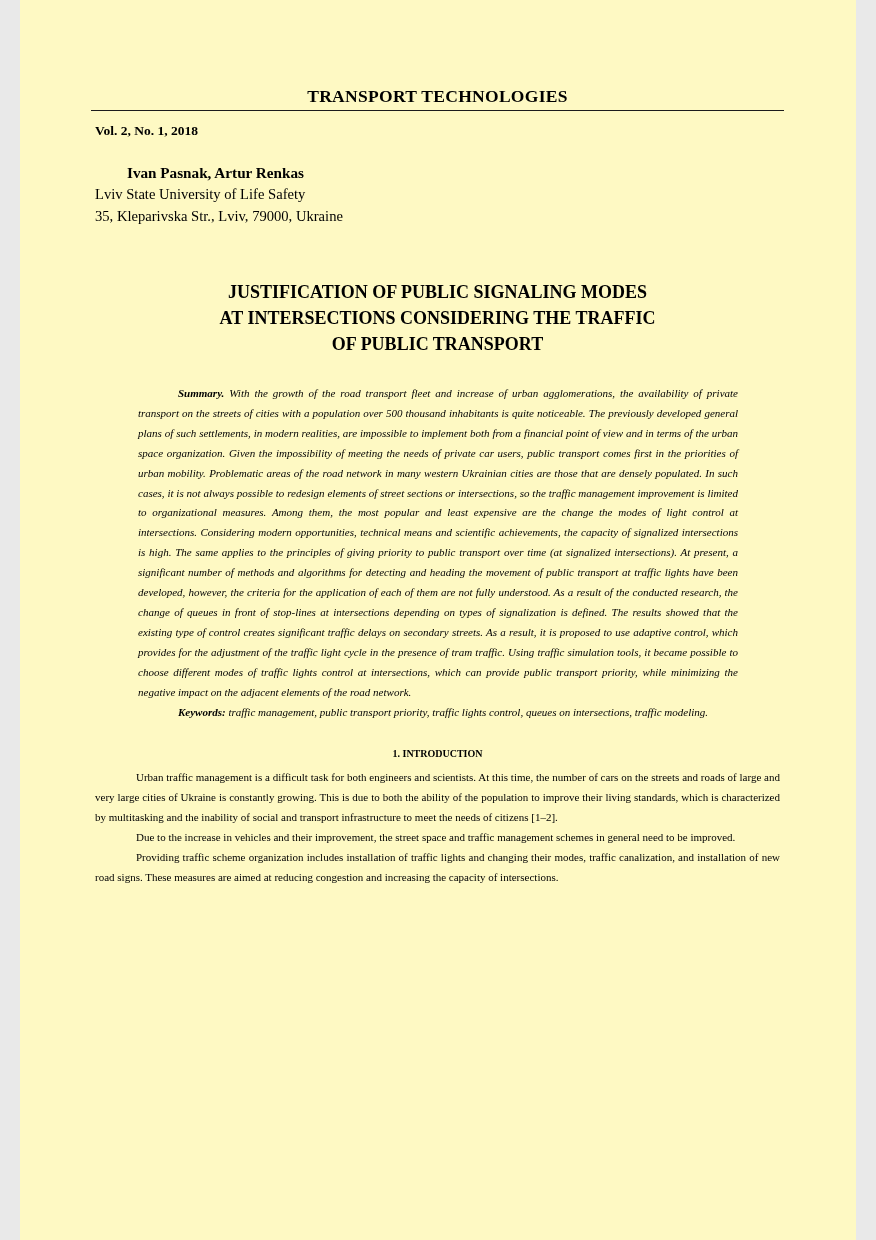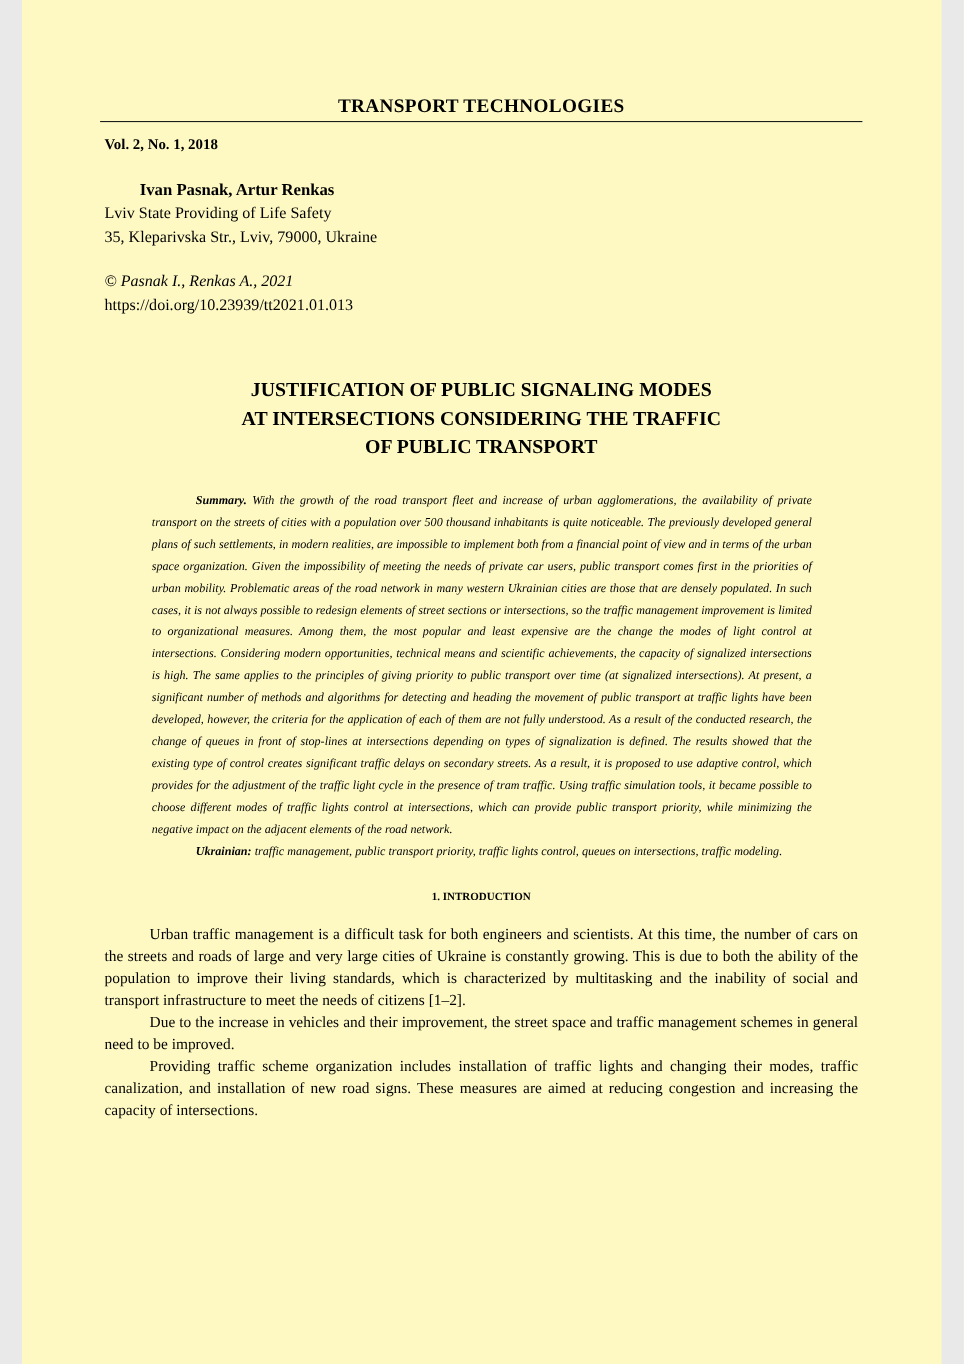--- a/index.html
+++ b/index.html
@@ -70,57 +70,53 @@
   .abstract p { margin:0; text-indent:40px; }
   .runin-label { font-weight:bold; }
   .section-heading {
     margin-top:22px;
     text-align:center;
     font-weight:bold;
     font-size:10px;
     line-height:20px;
   }
   .body-text {
-    margin-top:15px;
-    font-size:14px;
+    margin-top:3px;
+    font-size:11px;
     line-height:20px;
     text-align:justify;
   }
   .body-text p { margin:0; text-indent:41px; }
 </style>
 </head>
 <body>
 
 <div class="page">
 
   <div class="journal-header">TRANSPORT TECHNOLOGIES</div>
   <div class="header-rule"></div>
 
   <div class="issue">Vol. 2, No. 1, 2018</div>
 
   <div class="authors">
     <div class="author-names">Ivan Pasnak, Artur Renkas</div>
-    <div class="author-line">Lviv State Providing of Life Safety</div>
+    <div class="author-line">Lviv State University of Life Safety</div>
     <div class="author-line">35, Kleparivska Str., Lviv, 79000, Ukraine</div>
   </div>
 
-  <div class="copyright">
-    <div class="copyright-notice">© Pasnak I., Renkas A., 2021</div>
-    <div class="doi-line">https://doi.org/10.23939/tt2021.01.013</div>
-  </div>
 
   <div class="article-title">
     <div>JUSTIFICATION OF PUBLIC SIGNALING MODES</div>
     <div>AT INTERSECTIONS CONSIDERING THE TRAFFIC</div>
     <div>OF PUBLIC TRANSPORT</div>
   </div>
 
   <div class="abstract">
     <p><span class="runin-label">Summary.</span> <span>With the growth of the road transport fleet and increase of urban agglomerations, the availability of private transport on the streets of cities with a population over 500 thousand inhabitants is quite noticeable. The previously developed general plans of such settlements, in modern realities, are impossible to implement both from a financial point of view and in terms of the urban space organization. Given the impossibility of meeting the needs of private car users, public transport comes first in the priorities of urban mobility. Problematic areas of the road network in many western Ukrainian cities are those that are densely populated. In such cases, it is not always possible to redesign elements of street sections or intersections, so the traffic management improvement is limited to organizational measures. Among them, the most popular and least expensive are the change the modes of light control at intersections. Considering modern opportunities, technical means and scientific achievements, the capacity of signalized intersections is high. The same applies to the principles of giving priority to public transport over time (at signalized intersections). At present, a significant number of methods and algorithms for detecting and heading the movement of public transport at traffic lights have been developed, however, the criteria for the application of each of them are not fully understood. As a result of the conducted research, the change of queues in front of stop-lines at intersections depending on types of signalization is defined. The results showed that the existing type of control creates significant traffic delays on secondary streets. As a result, it is proposed to use adaptive control, which provides for the adjustment of the traffic light cycle in the presence of tram traffic. Using traffic simulation tools, it became possible to choose different modes of traffic lights control at intersections, which can provide public transport priority, while minimizing the negative impact on the adjacent elements of the road network.</span></p>
-    <p><span class="runin-label">Ukrainian:</span> <span>traffic management, public transport priority, traffic lights control, queues on intersections, traffic modeling.</span></p>
+    <p><span class="runin-label">Keywords:</span> <span>traffic management, public transport priority, traffic lights control, queues on intersections, traffic modeling.</span></p>
   </div>
 
   <div class="section-heading">1. INTRODUCTION</div>
 
   <div class="body-text">
     <p>Urban traffic management is a difficult task for both engineers and scientists. At this time, the number of cars on the streets and roads of large and very large cities of Ukraine is constantly growing. This is due to both the ability of the population to improve their living standards, which is characterized by multitasking and the inability of social and transport infrastructure to meet the needs of citizens [1–2].</p>
     <p>Due to the increase in vehicles and their improvement, the street space and traffic management schemes in general need to be improved.</p>
     <p>Providing traffic scheme organization includes installation of traffic lights and changing their modes, traffic canalization, and installation of new road signs. These measures are aimed at reducing congestion and increasing the capacity of intersections.</p>
   </div>
 

